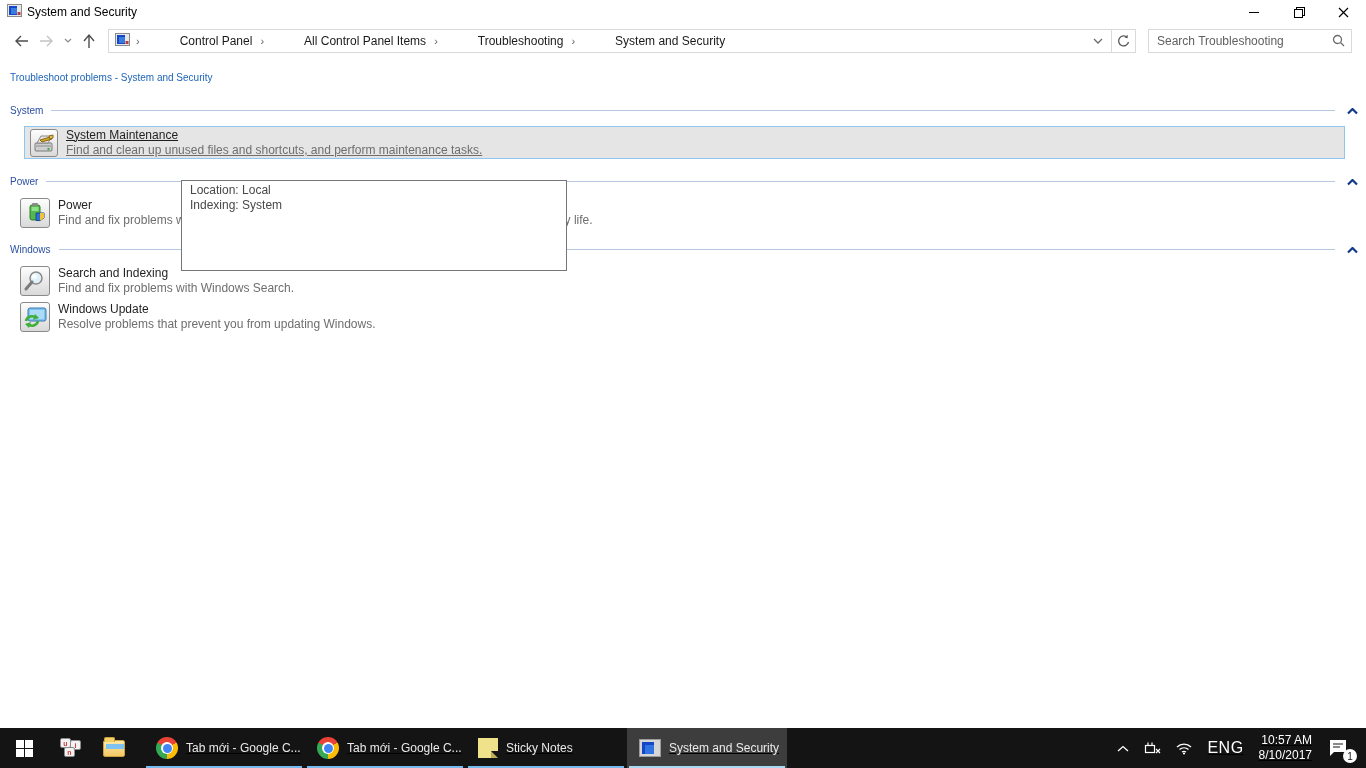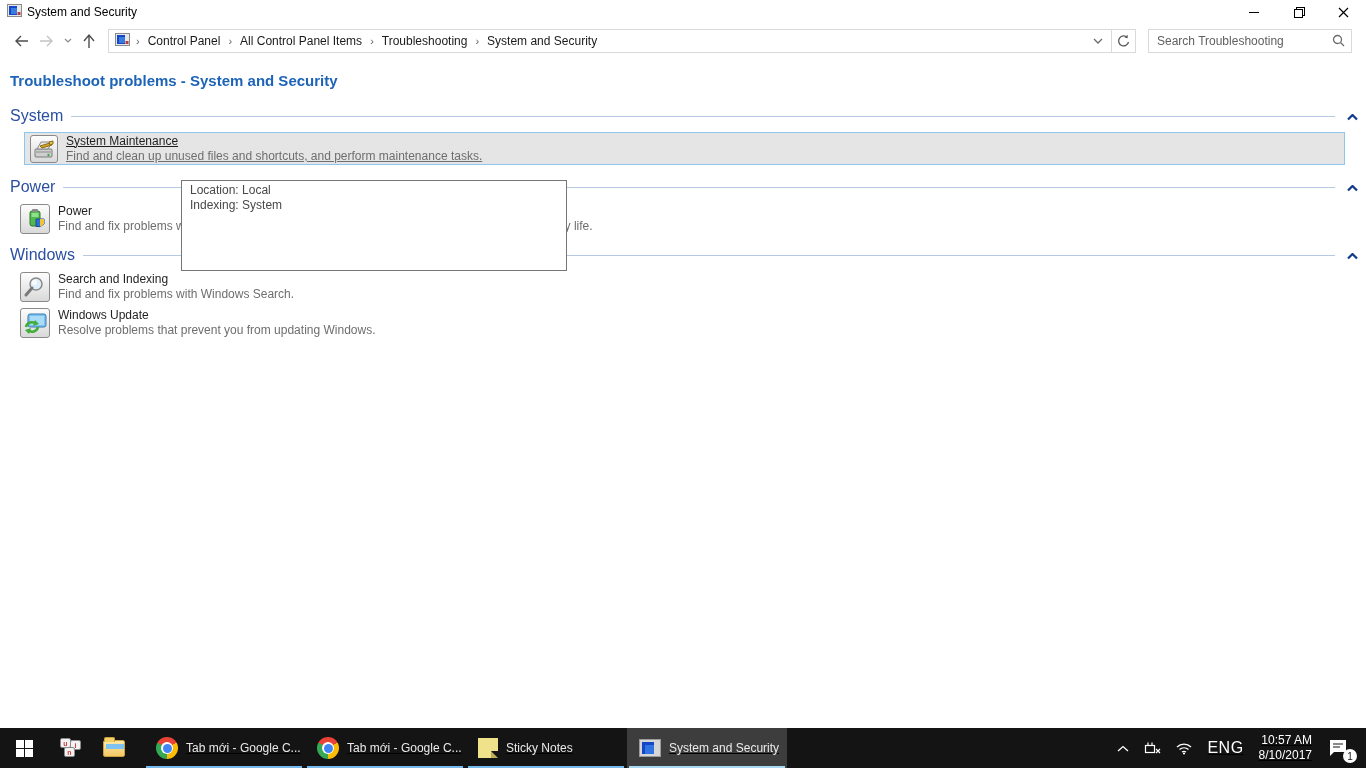--- a/index.html
+++ b/index.html
@@ -17,36 +17,36 @@
   .restore-glyph { position:relative; width:10px; height:10px; }
   .restore-glyph::before { content:""; position:absolute; left:2px; top:0; width:7px; height:7px; border:1px solid #000; background:#fff; }
   .restore-glyph::after { content:""; position:absolute; left:0; top:2px; width:7px; height:7px; border:1px solid #000; background:#fff; }
 
   
   .navbar { height:33px; display:flex; align-items:center; padding:0 14px 0 8px; background:#fff; }
   .nav-btn { width:26px; height:26px; display:flex; align-items:center; justify-content:center; }
   .nav-chev { width:16px; height:26px; display:flex; align-items:center; justify-content:center; }
   .addr-group { flex:1; height:24px; display:flex; margin:0 4px 0 6px; }
   .addressbar { flex:1; height:24px; border:1px solid #d9d9d9; display:flex; align-items:center; padding:0 2px 0 6px; }
-  .crumb { font-size:12px; color:#1a1a1a; padding:0 4px; white-space:nowrap; }
+  .crumb { font-size:12px; color:#1a1a1a; padding:0 4px; white-space:nowrap;margin-left:32px; }
   .crumb-sep { font-size:11px; color:#606060; padding:0 4px; }
   .addr-dropdown { margin-left:auto; width:22px; height:22px; display:flex; align-items:center; justify-content:center; }
   .refresh-btn { width:24px; height:24px; border:1px solid #d9d9d9; border-left:none; display:flex; align-items:center; justify-content:center; }
   .searchbox { width:204px; height:24px; border:1px solid #d9d9d9; display:flex; align-items:center; margin-left:8px; }
   .searchbox input { flex:1; border:none; outline:none; font-size:12px; color:#444; padding:0 4px 0 8px;
     font-family:"Liberation Sans", sans-serif; }
   .searchbox input::placeholder { color:#5f5f5f; opacity:1; }
   .searchbox .mag { width:26px; display:flex; align-items:center; justify-content:center; }
 
   
   .content { padding:15px 0 0 10px; }
-  .page-title { font-size:15px; font-weight:700; color:#1d64b8; }
+  .page-title { font-size:10px; font-weight:400; color:#1d64b8; }
   .section-header { display:flex; align-items:center; margin-top:18px; padding-right:8px; }
   .section-header.tight { margin-top:13px; }
-  .section-name { font-size:16px; color:#2b4fa3; white-space:nowrap; }
+  .section-name { font-size:10px; color:#2b4fa3; white-space:nowrap; }
   .section-rule { flex:1; height:1px; background:#b9c8e2; margin:0 12px 0 8px; }
   .collapse-chev { flex:none; }
 
   .item-row { display:flex; align-items:flex-start; margin:8px 0 0 10px; }
   .item-icon { width:30px; height:30px; margin-right:8px; flex:none; }
   .icon-frame { width:30px; height:30px; border:1px solid #8a8a8a; border-radius:3px;
     background:linear-gradient(#fdfdfd,#d9d9d9); display:flex; align-items:center; justify-content:center; }
   .item-text { line-height:15px; }
   .item-title { font-size:12px; color:#1f1f1f; }
   .item-desc  { font-size:12px; color:#6e6e6e; white-space:nowrap; }

